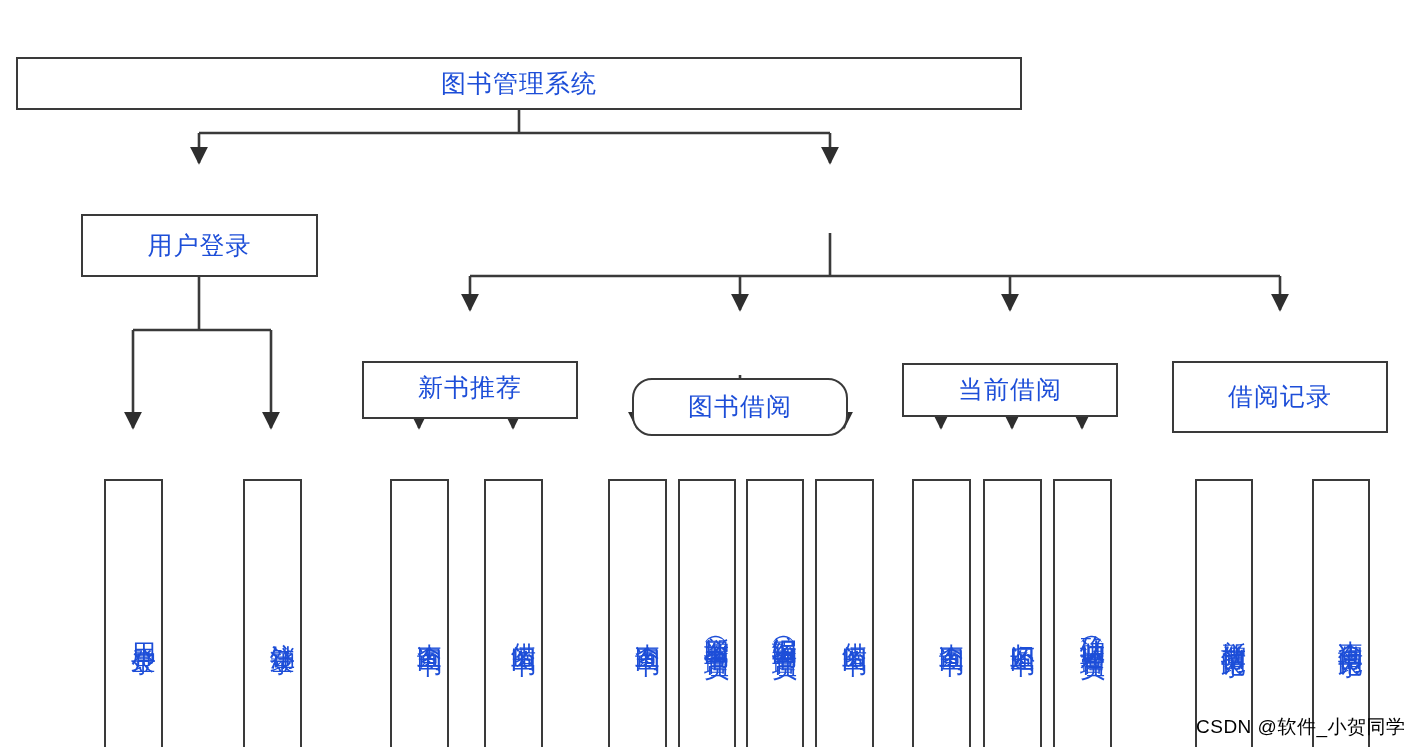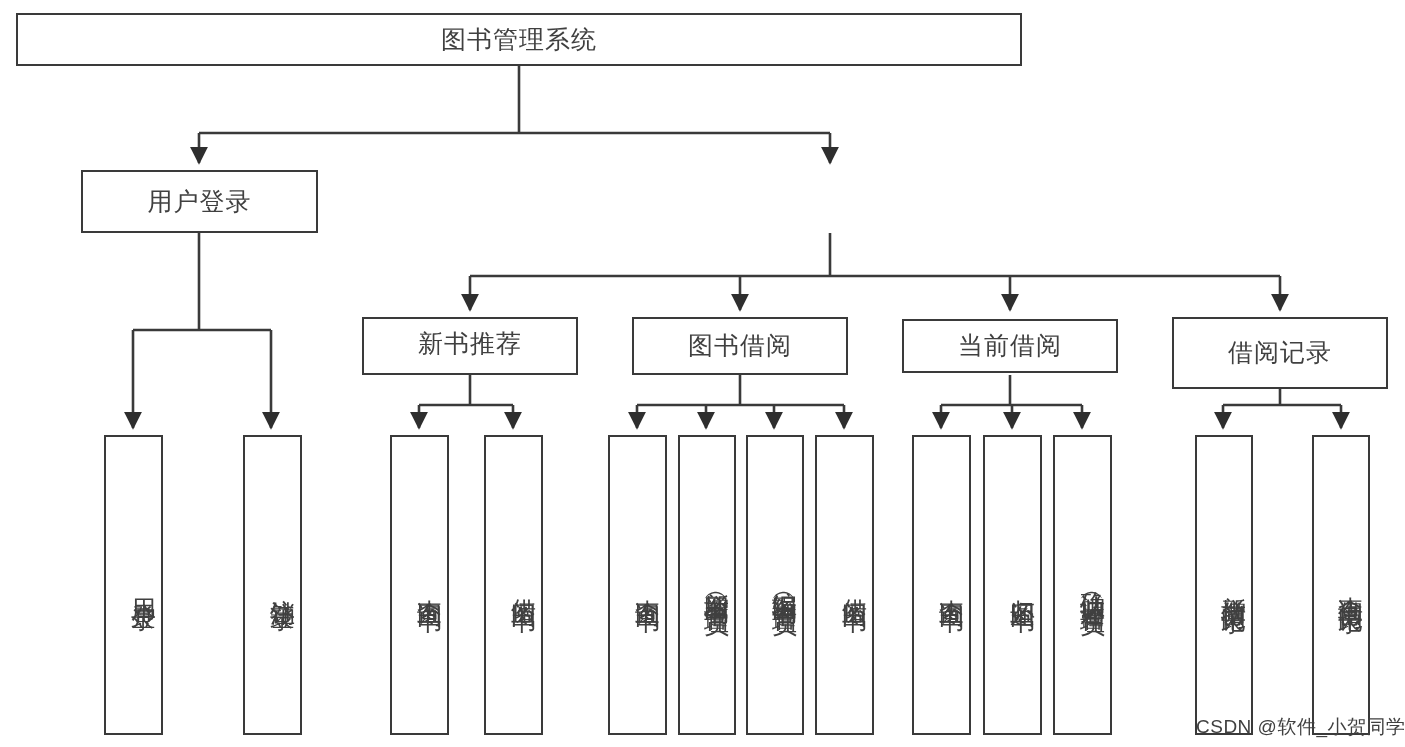--- a/index.html
+++ b/index.html
@@ -26,22 +26,23 @@
     pointer-events: none;
   }
   .node {
     position: absolute;
     box-sizing: border-box;
     border: 2.5px solid #3a3a3a;
     background: #ffffff;
     display: flex;
     align-items: center;
     justify-content: center;
-    color: #404040;
+    color: #1d4ed8;
     z-index: 2;
+    margin-top: 44px;
   }
   .node.horiz {
     font-size: 25px;
     letter-spacing: 1px;
     line-height: 1.1;
   }
   .node.vert {
     writing-mode: vertical-rl;
     text-orientation: upright;
     font-size: 25px;
@@ -51,21 +52,21 @@
     align-items: flex-start;
     justify-content: center;
   }
   .node.vert .vlabel {
     writing-mode: vertical-rl;
     text-orientation: upright;
     white-space: nowrap;
   }
   .watermark {
     position: absolute;
-    color: #404040;
+    color: #000000;
     font-size: 19px;
     letter-spacing: 0.5px;
     z-index: 5;
     white-space: nowrap;
   }
 </style>
 </head>
 <body>
 
 <div id="canvas">
@@ -124,21 +125,21 @@
     <span>图书管理系统</span>
   </div>
 
   <div class="node horiz" style="left:81px; top:170px; width:237px; height:63px;">
     <span>用户登录</span>
   </div>
 
   <div class="node horiz" style="left:362px; top:317px; width:216px; height:58px;font-family:Liberation Mono, monospace;">
     <span>新书推荐</span>
   </div>
-  <div class="node horiz" style="left:632px; top:317px; width:216px; height:58px;">
+  <div class="node horiz" style="left:632px; top:334px; width:216px; height:58px;border-radius:20px;">
     <span>图书借阅</span>
   </div>
   <div class="node horiz" style="left:902px; top:319px; width:216px; height:54px;">
     <span>当前借阅</span>
   </div>
   <div class="node horiz" style="left:1172px; top:317px; width:216px; height:72px;">
     <span>借阅记录</span>
   </div>
 
   <div class="node vert" style="left:104px; top:435px; width:59px; height:300px;">

